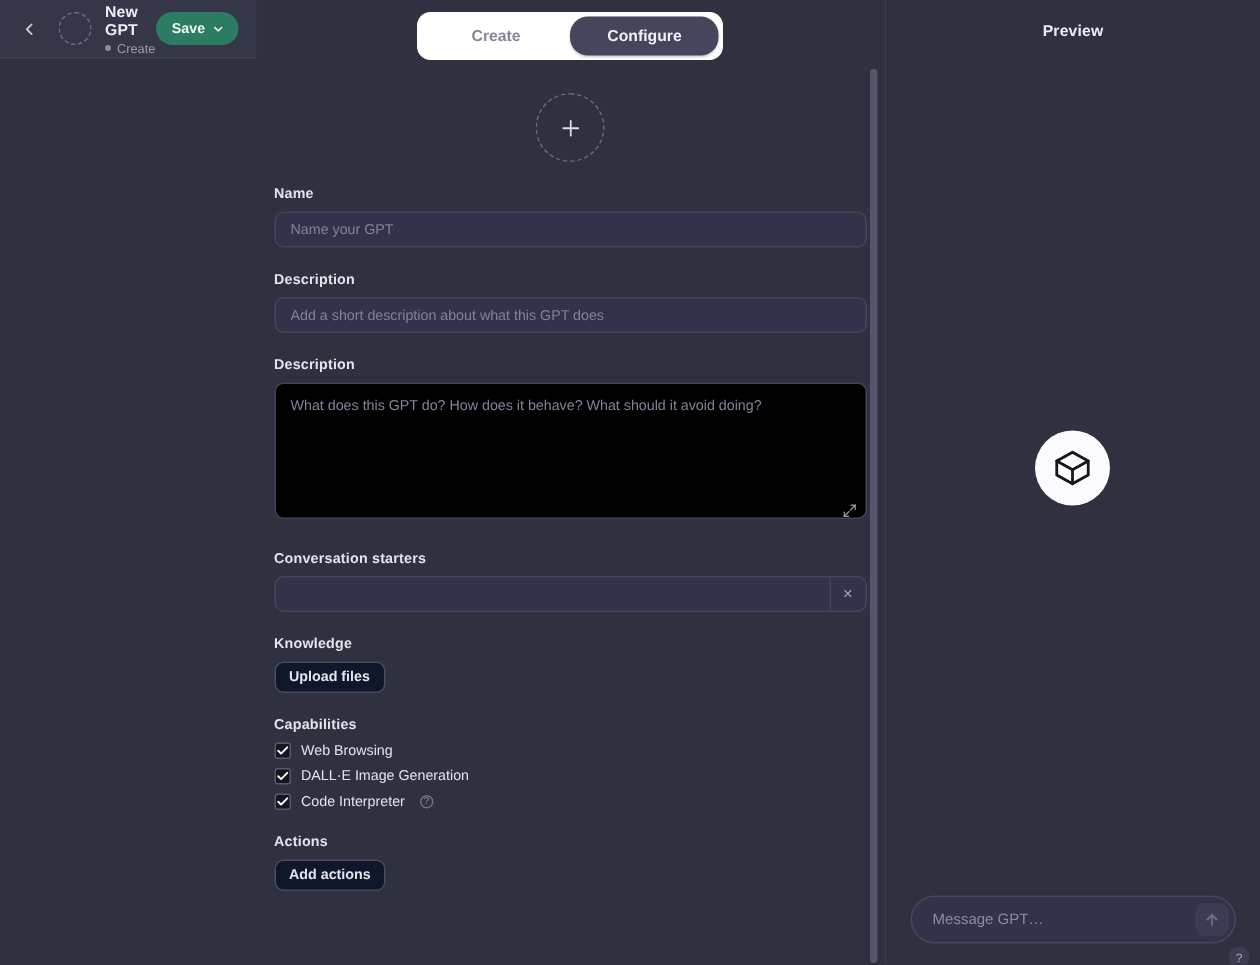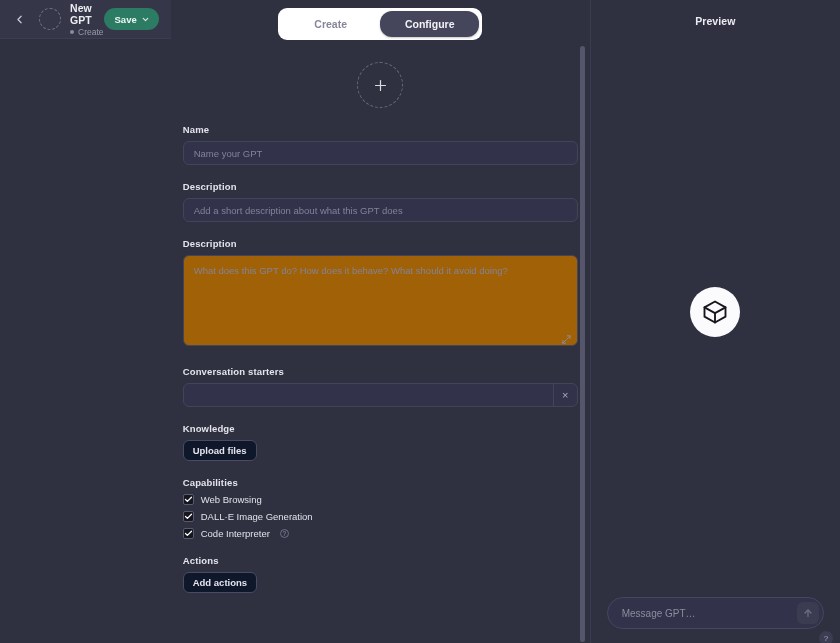--- a/index.html
+++ b/index.html
@@ -99,21 +99,21 @@
   .text-input {
     width: 100%; height: 24px;
     background: #32334a; border: 1px solid #43445a; border-radius: 6px;
     color: #e6e6ee; font-size: 9.5px; font-family: inherit;
     padding: 0 10px; outline: none;
   }
   .text-input::placeholder { color: #82839a; }
   .ta-wrap { position: relative; }
   .textarea {
     width: 100%; height: 91px; resize: none;
-    background: #a16207; border: 1px solid #43445a; border-radius: 6px;
+    background: #000000; border: 1px solid #43445a; border-radius: 6px;
     color: #e6e6ee; font-size: 9.5px; font-family: inherit;
     padding: 8px 10px; outline: none; line-height: 13px;
   }
   .textarea::placeholder { color: #82839a; }
   .ta-resize {
     position: absolute; right: 6px; bottom: 5px;
     width: 11px; height: 11px; color: #8b8ca0; cursor: nwse-resize;
   }
 
   

